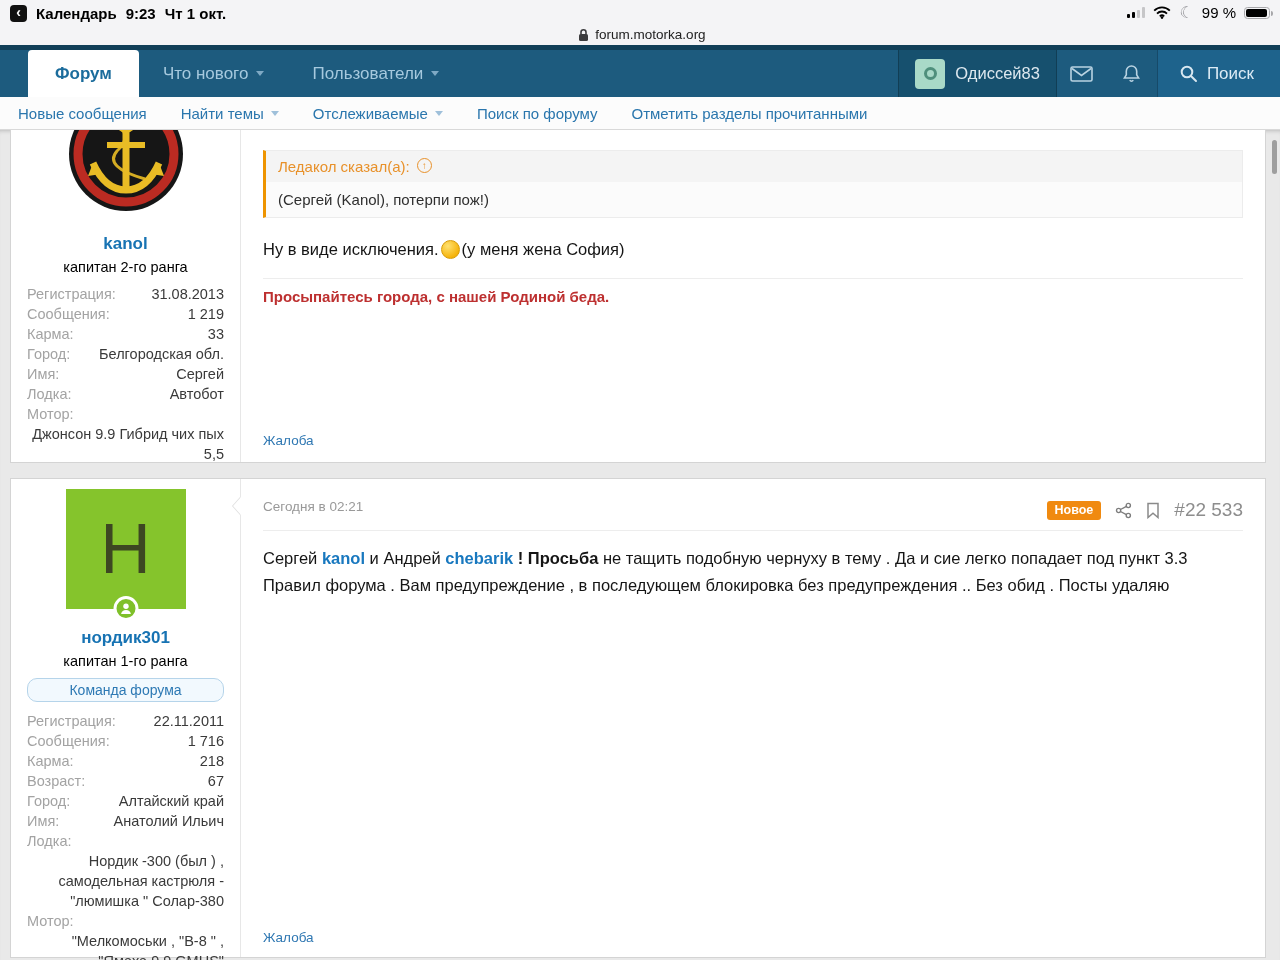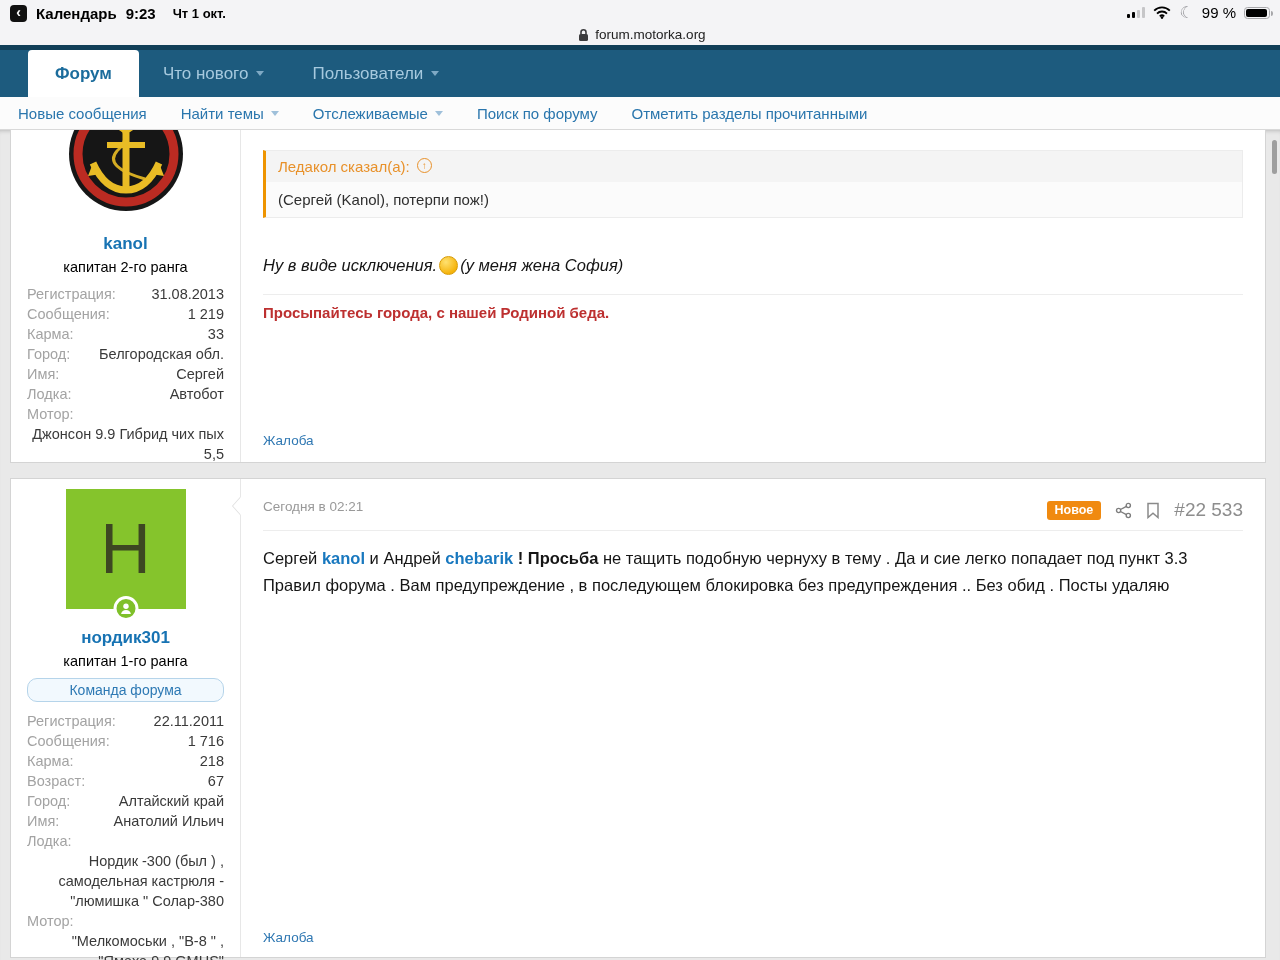--- a/index.html
+++ b/index.html
@@ -6,21 +6,21 @@
   html,body { width:1280px; height:960px; }
   body { font-family:"Liberation Sans", sans-serif; background:#e9e9e9; }
   .screen { position:relative; width:1280px; height:960px; overflow:hidden; background:#e9e9e9; }
 
   
   .statusbar { position:absolute; top:0; left:0; width:100%; height:45px; background:#f4f4f6; }
   .sb-left { position:absolute; top:3px; left:10px; display:flex; align-items:center; gap:9px; height:20px; }
   .back-app { width:17px; height:17px; background:#111; border-radius:4px; display:flex; align-items:center; justify-content:center; }
   .back-ch { color:#fff; font-size:14px; font-weight:700; line-height:1; margin-top:-2px; }
   .sb-app, .sb-time { font-size:15px; font-weight:700; color:#000; }
-  .sb-date { font-size:13px; font-weight:600; color:#000; margin-left:8px; }
+  .sb-date { font-size:15px; font-weight:600; color:#000; margin-left:0; }
   .sb-right { position:absolute; top:4px; right:10px; display:flex; align-items:center; gap:8px; }
   .sig-bars { display:flex; align-items:flex-end; gap:2px; height:11px; }
   .sig-bars i { display:block; width:3px; border-radius:1px; }
   .sig-bars i:nth-child(1){height:4px;background:#000;} .sig-bars i:nth-child(2){height:6px;background:#000;}
   .sig-bars i:nth-child(3){height:8px;background:#c6c6c8;} .sig-bars i:nth-child(4){height:11px;background:#c6c6c8;}
   .moon { color:#8e8e93; font-size:16px; line-height:1; }
   .batt-pct { font-size:15px; color:#000; }
   .battery { position:relative; width:26px; height:12px; border:1px solid #a7a7aa; border-radius:3.5px; }
   .battery i { position:absolute; top:1px; left:1px; bottom:1px; width:21px; background:#000; border-radius:2px; }
   .battery u { position:absolute; right:-4px; top:3.5px; width:2.5px; height:5px; background:#a7a7aa; border-radius:0 2px 2px 0; }
@@ -69,21 +69,21 @@
   .srow { display:flex; justify-content:space-between; line-height:20px; }
   .srow dt { color:#a3a3a3; font-weight:400; }
   .srow dd { color:#3a3a3a; }
   .sval { text-align:right; color:#3a3a3a; line-height:20px; }
 
   
   .quote { border:1px solid #ececec; border-left:3px solid #ee9400; }
   .qhead { background:#f4f4f4; padding:7px 12px; color:#e8912a; font-size:15px; display:flex; align-items:flex-start; cursor:pointer; }
   .qarrow { display:inline-flex; width:15px; height:15px; border:1px solid #e8912a; border-radius:50%; align-items:center; justify-content:center; font-size:10px; margin-left:7px; color:#e8912a; }
   .qbody { background:#fbfbfb; padding:9px 12px; font-size:15px; color:#2f2f2f; }
-  .pbody { margin-top:38px; font-size:16.5px; color:#151515;font-style:italic; }
+  .pbody { margin-top:22px; font-size:16.5px; color:#151515; }
   .emoji { display:inline-block; width:19px; height:19px; border-radius:50%; background:radial-gradient(circle at 35% 30%, #ffe170, #f5b30a 72%); border:1px solid #d79b06; vertical-align:-4px; margin:0 2px; }
   .sigline { border-top:1px solid #ededed; margin-top:19px; }
   .signature { margin-top:9px; font-weight:700; color:#bd3030; font-size:15px; }
   .report { position:absolute; left:22px; color:#2e77b2; font-size:13.5px; text-decoration:none; cursor:pointer; }
   .post1 .report { bottom:14px; }
   .post2 .report { bottom:12px; }
 
   .arrowL { position:absolute; left:-8px; top:18px; width:0; height:0; border-top:9px solid transparent; border-bottom:9px solid transparent; border-right:8px solid #fff; filter:drop-shadow(-1px 0 0 #ddd); }
   .phead { display:flex; justify-content:space-between; border-bottom:1px solid #ededed; padding-bottom:9px; }
   .ptime { color:#999; font-size:13.5px; text-decoration:none; cursor:pointer; }
@@ -145,20 +145,47 @@
     <div class="nav-row">
       <a class="tab active">Форум</a>
       <a class="tab">
           <span>Что нового</span>
           <i class="caret"></i>
         </a>
       <a class="tab">
           <span>Пользователи</span>
           <i class="caret"></i>
         </a>
+      <div class="nav-right">
+        <div class="user-box">
+          <span class="mini-avatar">
+              <i></i>
+            </span>
+          <span class="user-name">Одиссей83</span>
+        </div>
+        <a class="nav-icon-btn">
+          <svg width="23" height="16" viewBox="0 0 23 16" fill="none">
+            <rect x="1" y="1" width="21" height="14" rx="1.5" stroke="#b9d3e2" stroke-width="1.6"></rect>
+            <path d="M2 2.5 L11.5 9.5 L21 2.5" stroke="#b9d3e2" stroke-width="1.6"></path>
+          </svg>
+        </a>
+        <a class="nav-icon-btn">
+          <svg width="17" height="19" viewBox="0 0 17 19" fill="none">
+            <path d="M8.5 2 a5.2 5.2 0 0 1 5.2 5.2 v3.6 l1.9 3.2 H1.4 l1.9 -3.2 V7.2 A5.2 5.2 0 0 1 8.5 2 z" stroke="#b9d3e2" stroke-width="1.6"></path>
+            <path d="M6.8 16.2 a1.9 1.9 0 0 0 3.4 0" stroke="#b9d3e2" stroke-width="1.6"></path>
+          </svg>
+        </a>
+        <a class="search-box">
+          <svg width="18" height="18" viewBox="0 0 18 18" fill="none">
+            <circle cx="7" cy="7" r="5.3" stroke="#d8e7f0" stroke-width="2"></circle>
+            <path d="M11.2 11.2 L16 16" stroke="#d8e7f0" stroke-width="2" stroke-linecap="round"></path>
+          </svg>
+          <span class="search-label">Поиск</span>
+        </a>
+      </div>
     </div>
   </nav>
 
   <nav class="subnav">
     <a>
         <span>Новые сообщения</span>
       </a>
     <a>
         <span>Найти темы</span>
         <i class="caret"></i>

